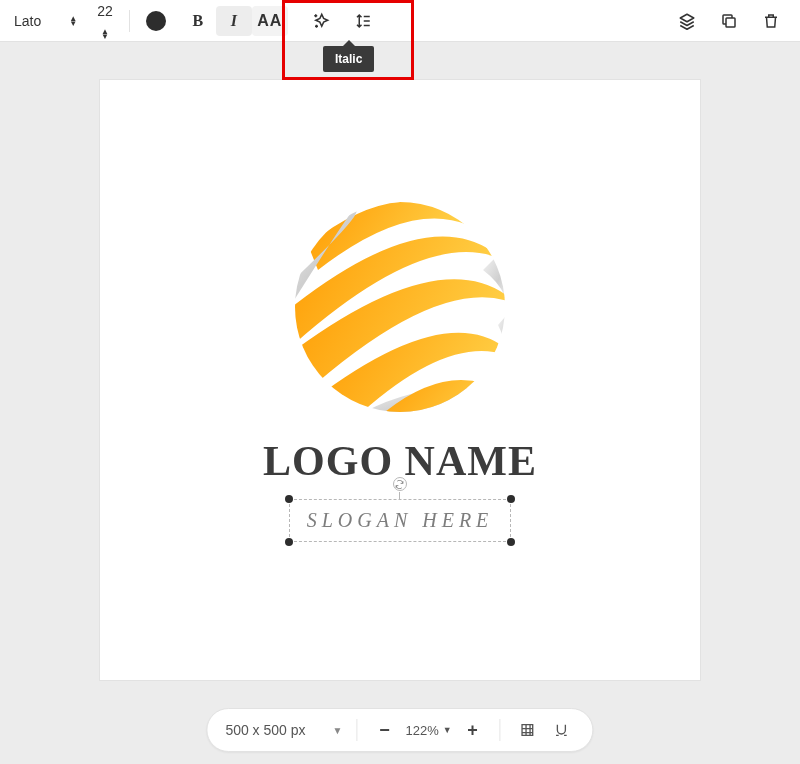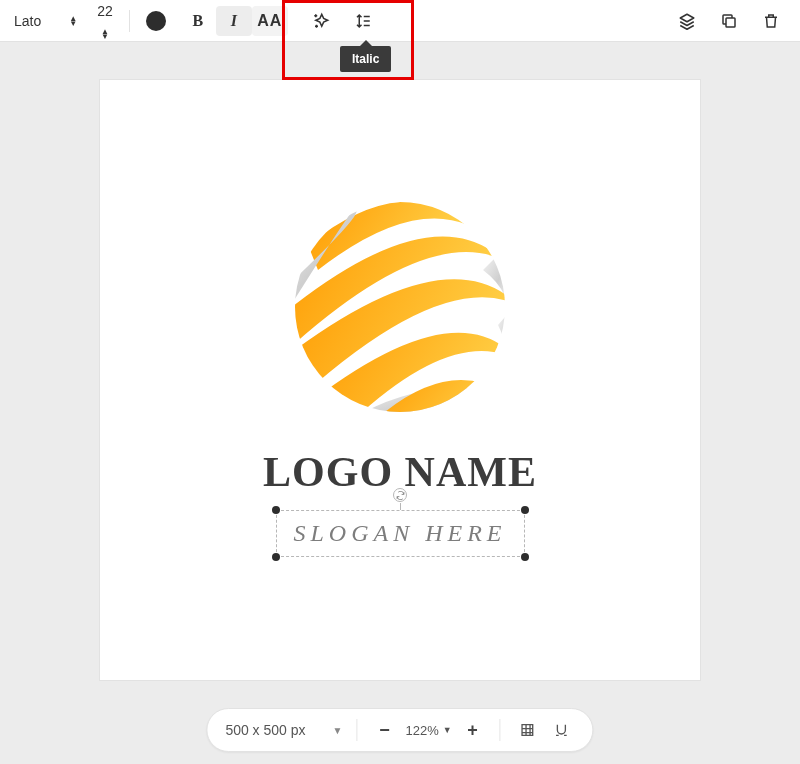--- a/index.html
+++ b/index.html
@@ -43,21 +43,21 @@
   }
   .tool-icon svg { width:18px; height:18px; }
   .spacer { flex:1; }
   
   .highlight-box {
     position:absolute; top:0px; left:282px; width:132px; height:80px;
     border:3px solid #e60000; pointer-events:none; z-index:20;
   }
   
   .tooltip {
-    position:absolute; top:46px; left:340px;
+    position:absolute; top:46px; left:323px;
     background:#3a3a3a; color:#fff; font-size:12px; font-weight:700;
     padding:6px 12px; border-radius:2px; z-index:20;
   }
   .tooltip::before{
     content:""; position:absolute; top:-6px; left:50%; transform:translateX(-50%);
     border-left:6px solid transparent; border-right:6px solid transparent;
     border-bottom:6px solid #3a3a3a;
   }
   
   .stage {
@@ -67,32 +67,32 @@
   }
   .artboard {
     margin-top:38px;
     width:600px; height:600px; background:#fff;
     box-shadow: 0 0 0 1px rgba(0,0,0,0.04);
     position:relative;
     display:flex; flex-direction:column; align-items:center;
   }
   .logo-mark { margin-top:120px; }
   .logo-name {
-    margin-top:29px;
+    margin-top:18px;
     font-family: 'Georgia','Times New Roman', serif;
     font-weight:800; font-size:42px; letter-spacing:1px;
     color:#3c3c3c;
   }
   .slogan-wrap {
     position:relative; margin-top:14px;
     padding: 10px 18px;
   }
   .slogan {
     font-family: Georgia, 'Times New Roman', serif;
-    font-style: italic; font-size:24px; letter-spacing:5px;
+    font-style: italic; font-size:20px; letter-spacing:5px;
     color:#7d7d7d;
   }
   .sel-box {
     position:absolute; inset:0;
     border:1px dashed #b7b7b7;
   }
   .sel-handle {
     position:absolute; width:8px; height:8px; background:#2d2d2d; border-radius:50%;
   }
   .h-tl{top:-4px; left:-4px;} .h-tr{top:-4px; right:-4px;}

